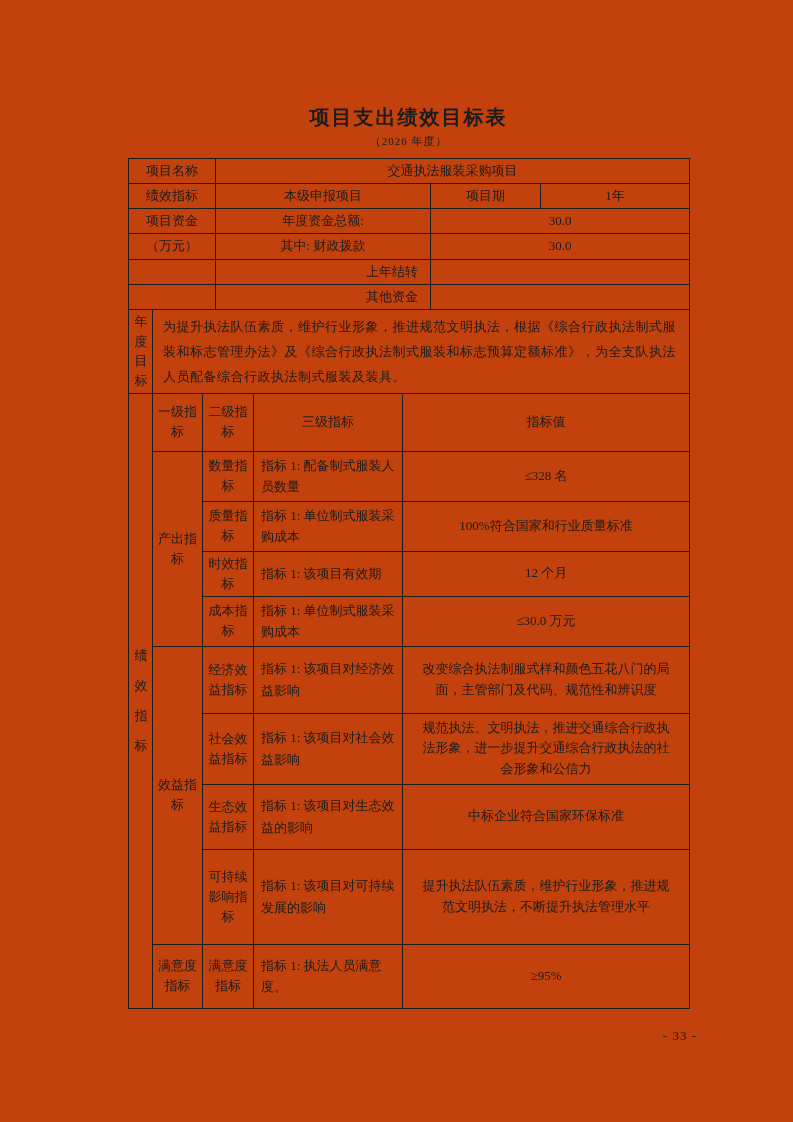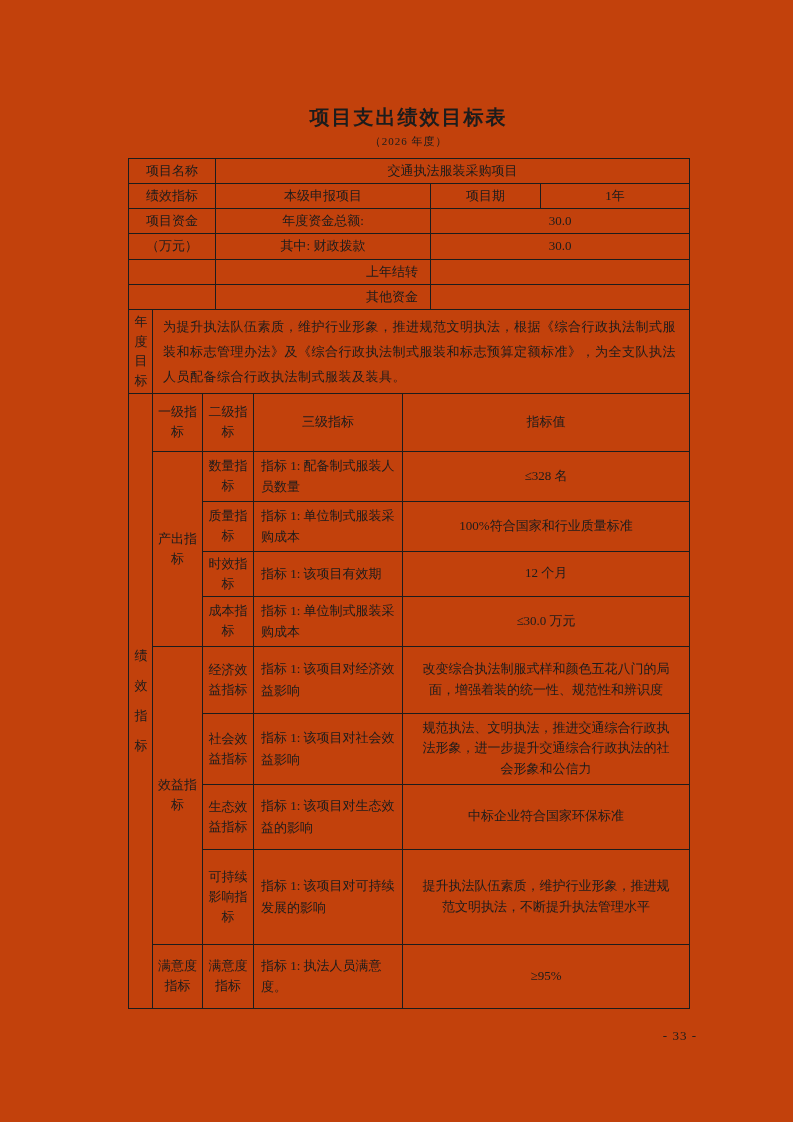--- a/index.html
+++ b/index.html
@@ -160,21 +160,21 @@
       </tr>
       <tr style="height:50px">
         <td>成本指标</td>
         <td class="l3">指标 1: 单位制式服装采购成本</td>
         <td class="val">≤30.0 万元</td>
       </tr>
       <tr style="height:67px">
         <td rowspan="4">效益指标</td>
         <td>经济效益指标</td>
         <td class="l3">指标 1: 该项目对经济效益影响</td>
-        <td class="val">改变综合执法制服式样和颜色五花八门的局面，增强着装的统一性、规范性和辨识度</td>
+        <td class="val">改变综合执法制服式样和颜色五花八门的局面，主管部门及代码、规范性和辨识度</td>
       </tr>
       <tr style="height:71px">
         <td>社会效益指标</td>
         <td class="l3">指标 1: 该项目对社会效益影响</td>
         <td class="val">规范执法、文明执法，推进交通综合行政执法形象，进一步提升交通综合行政执法的社会形象和公信力</td>
       </tr>
       <tr style="height:65px">
         <td>生态效益指标</td>
         <td class="l3">指标 1: 该项目对生态效益的影响</td>
         <td class="val">中标企业符合国家环保标准</td>

